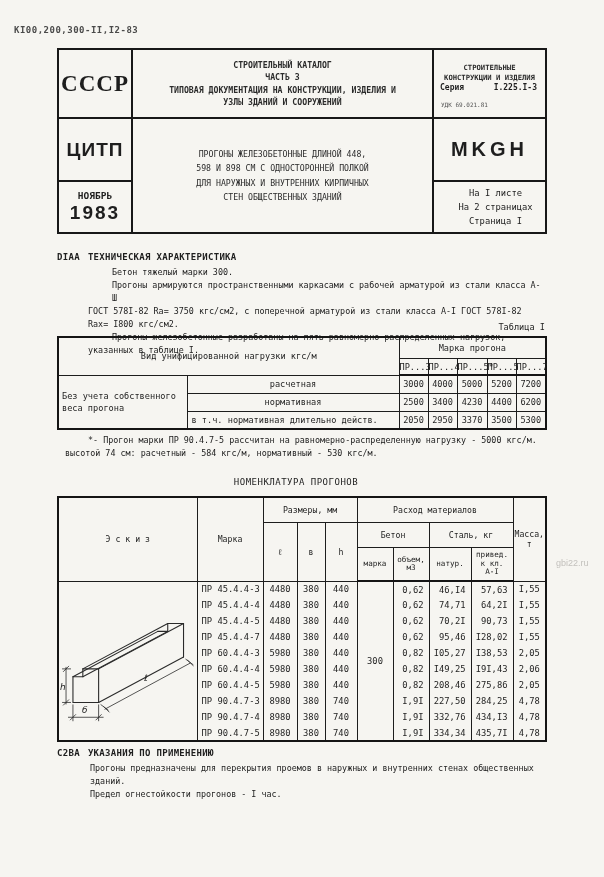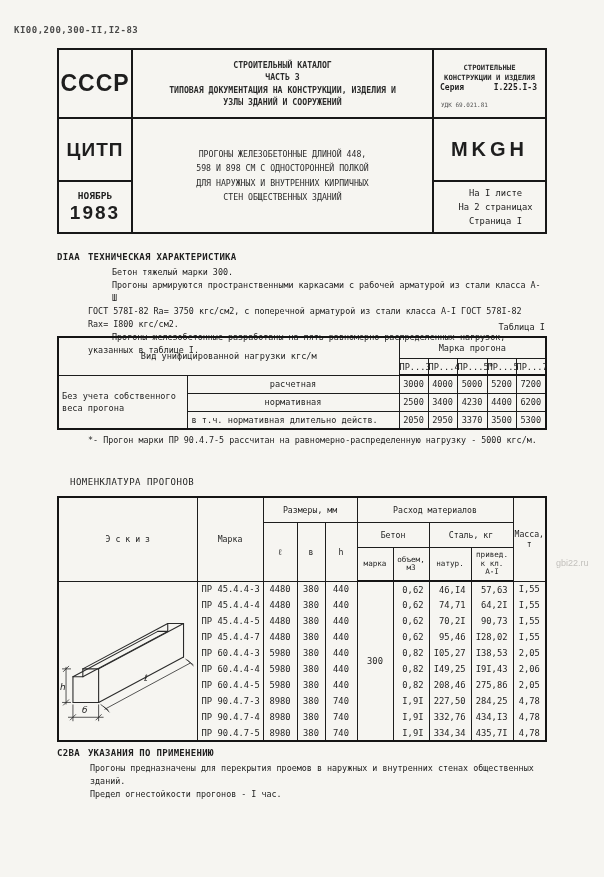--- a/index.html
+++ b/index.html
@@ -25,21 +25,21 @@
   }
 
   
   table{border-collapse:collapse;}
   .hdr{
     position:absolute;left:57px;top:48px;width:488px;
     table-layout:fixed;
     border:2.5px solid #181818;
   }
   .hdr td{border:2px solid #181818;vertical-align:middle;text-align:center;padding:0;}
-  .c-ussr{font-family:Liberation Sans, sans-serif;font-weight:bold;font-size:23px;letter-spacing:1px;}
+  .c-ussr{font-family:Liberation Serif, serif;font-weight:bold;font-size:23px;letter-spacing:1px;}
   .c-cat div{font-size:8.2px;line-height:12.5px;font-weight:bold;color:#2b2b2b;}
   .c-series{vertical-align:top;}
   .series-line{font-size:7.2px;line-height:9.5px;font-weight:bold;color:#2b2b2b;}
   .series-row{display:flex;justify-content:space-between;padding:0 8px 0 6px;font-size:8px;font-weight:bold;margin-top:1px;}
   .udk{font-size:6px;color:#555;text-align:left;padding-left:7px;margin-top:9px;}
   .c-citp{font-family:"Liberation Sans",sans-serif;font-weight:bold;font-size:19px;letter-spacing:1px;border-radius:15px;}
   .c-title div{font-size:8.2px;line-height:14.5px;font-weight:normal;color:#2b2b2b;}
   .c-stamp{font-family:"Liberation Sans",sans-serif;font-weight:bold;font-size:20px;letter-spacing:4px;}
   .c-date .month{font-size:9.5px;font-weight:bold;}
   .c-date .year{font-family:"Liberation Sans",sans-serif;font-size:19px;font-weight:bold;letter-spacing:2px;margin-top:1px;}
@@ -60,21 +60,21 @@
     table-layout:fixed;border:2.5px solid #151515;
   }
   .t1 th,.t1 td{border:1.5px solid #1d1d1d;font-size:8.6px;font-weight:normal;padding:0;text-align:center;vertical-align:middle;color:#1e1e1e;}
   .t1 thead tr:first-child th{height:20px;}
   .t1 thead tr:last-child th{height:15px;border-bottom:2px solid #151515;}
   .t1 tbody tr{height:18px;}
   .t1-rowgroup{white-space:pre-line;text-align:left !important;vertical-align:top !important;padding:14px 3px !important;line-height:12px;}
   .t1 tbody tr:last-child .t1-rowlabel{text-align:left;padding-left:4px;}
 
   
-  .nm-heading{position:absolute;left:70px;top:477px;width:488px;font-size:9px;letter-spacing:.5px;}
+  .nm-heading{position:absolute;left:52px;top:477px;width:488px;text-align:center;font-size:9px;letter-spacing:.5px;}
 
   
   .nm{
     position:absolute;left:57px;top:496px;width:488px;
     table-layout:fixed;border:2.5px solid #151515;
   }
   .nm th{border:1.5px solid #1d1d1d;font-size:8.2px;font-weight:normal;padding:0;text-align:center;vertical-align:middle;color:#1e1e1e;}
   .nm thead tr:nth-child(1) th{height:24px;}
   .nm thead tr:nth-child(2) th{height:24px;}
   .nm thead tr:nth-child(3) th{height:32px;font-size:7.6px;line-height:8.5px;}
@@ -217,20 +217,21 @@
           <td class="t1-val">2950</td>
           <td class="t1-val">3370</td>
           <td class="t1-val">3500</td>
           <td class="t1-val">5300</td>
         </tr>
       </tbody>
   </table>
 
   <div class="section" style="top:434px">
     <div class="bodyline" style="margin-left:31px">*- Прогон марки ПР 90.4.7-5 рассчитан на равномерно-распределенную нагрузку - 5000 кгс/м.</div>
+    <div class="bodyline" style="margin-left:8px">высотой 74 см: расчетный - 584 кгс/м, нормативный - 530 кгс/м.</div>
   </div>
 
   <div class="nm-heading">НОМЕНКЛАТУРА ПРОГОНОВ</div>
 
   <table class="nm">
     <colgroup>
       <col style="width:139px">
         <col style="width:66px">
       <col style="width:34px">
         <col style="width:28px">

